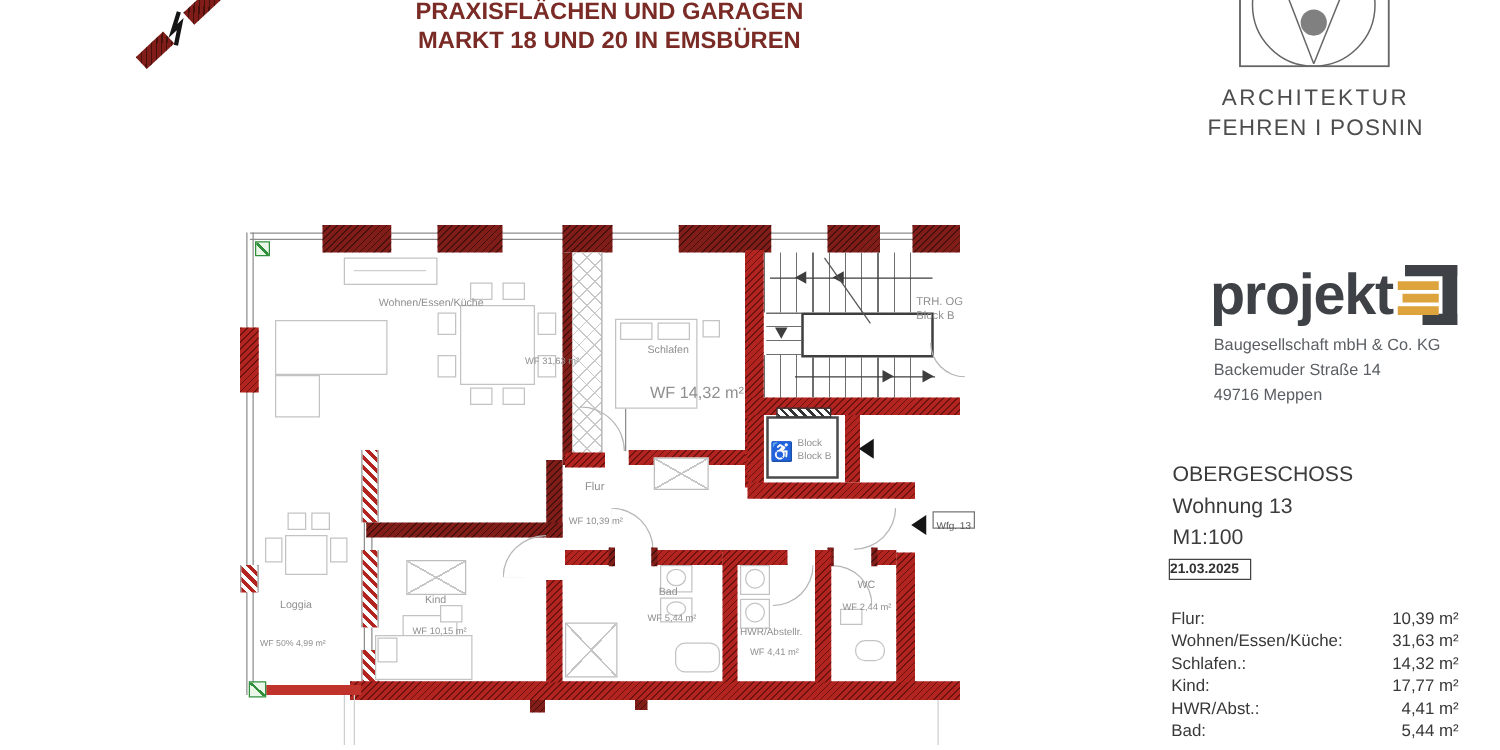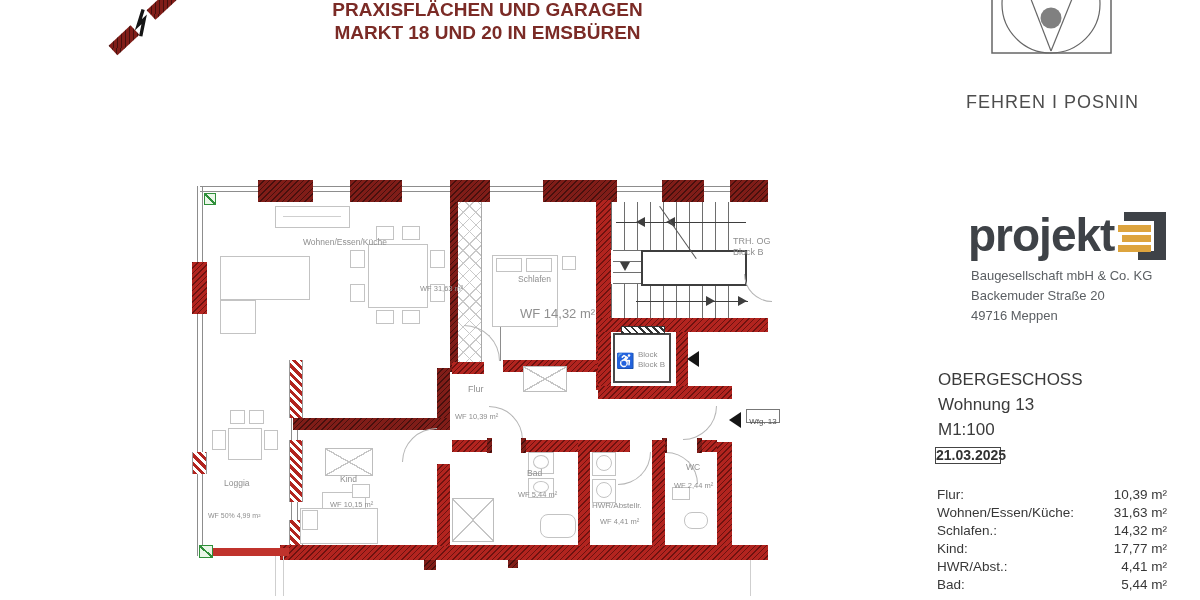--- a/index.html
+++ b/index.html
@@ -28,21 +28,21 @@
   .tri-d2{position:absolute;width:0;height:0;border-left:5px solid transparent;border-right:5px solid transparent;border-top:9px solid #3e3e3e}
   .st{position:absolute;background-image:repeating-linear-gradient(to right,#6e6e6e 0 1px,transparent 1px 13px)}
   .sth{position:absolute;background-image:repeating-linear-gradient(to bottom,#6e6e6e 0 1px,transparent 1px 11px)}
   .gs{position:absolute;border:1.5px solid #2f8f3a;box-sizing:border-box;background:linear-gradient(to top right,#eaf6e8 calc(50% - 1px),#2f8f3a calc(50% - 1px) calc(50% + 1px),#eaf6e8 calc(50% + 1px))}
   .hline{position:absolute;background:#3e3e3e}
   
   .title{position:absolute;left:320px;top:-2px;width:335px;text-align:center;color:#7b2b26;font-size:19px;font-weight:bold;line-height:23px}
   .arch{position:absolute;left:930px;width:245px;text-align:center;color:#4d4d4d}
   .side-sm{position:absolute;color:#5b5f63;font-size:13px}
   .info{position:absolute;left:938px;color:#3b3b3b;font-size:17px}
-  .datebox{position:absolute;left:935px;top:447px;width:64px;height:15px;border:1px solid #444;color:#333;font-size:14px;font-weight:bold;text-align:center;line-height:15px}
+  .datebox{position:absolute;left:935px;top:447px;width:64px;height:15px;border:1px solid #444;color:#333;font-size:11px;font-weight:bold;text-align:left;line-height:15px}
   .trow{position:absolute;left:937px;width:230px;display:flex;justify-content:space-between;color:#383838;font-size:13.5px}
 </style>
 </head>
 <body>
 
 <div id="app">
 
   <div class="title">
     <div>PRAXISFLÄCHEN UND GARAGEN</div>
     <div>MARKT 18 UND 20 IN EMSBÜREN</div>
@@ -214,33 +214,34 @@
   <div class="lb" style="left:224px;top:478px">Loggia</div>
   <div class="lb" style="left:208px;top:512px;font-size:7px">WF 50% 4,99 m²</div>
 
   <svg style="position:absolute;left:991px;top:-6px" width="121" height="60" viewBox="0 0 121 60">
     <rect x="1" y="1" width="119" height="58" fill="none" stroke="#666" stroke-width="1.5"></rect>
     <circle cx="60" cy="10" r="49" fill="none" stroke="#666" stroke-width="1.2"></circle>
     <line x1="38" y1="0" x2="60" y2="57" stroke="#666" stroke-width="1.2"></line>
     <line x1="83" y1="0" x2="60" y2="57" stroke="#666" stroke-width="1.2"></line>
     <circle cx="60" cy="24" r="10.5" fill="#808080"></circle>
   </svg>
+  <div class="arch" style="top:68px;font-size:18px;letter-spacing:2px">ARCHITEKTUR</div>
   <div class="arch" style="top:92px;font-size:18px;letter-spacing:1px">FEHREN I POSNIN</div>
 
   <div class="a" style="left:968px;top:208px;font-size:46px;font-weight:bold;color:#3e4247;letter-spacing:-1px">projekt</div>
   <svg style="position:absolute;left:1118px;top:212px" width="48" height="48" viewBox="0 0 48 48">
     <rect x="6" y="0" width="42" height="9" fill="#3e4247"></rect>
     <rect x="36" y="0" width="12" height="48" fill="#3e4247"></rect>
     <rect x="20" y="39" width="28" height="9" fill="#3e4247"></rect>
     <rect x="0" y="13" width="33" height="7" fill="#dda43e"></rect>
     <rect x="4" y="23" width="29" height="7" fill="#dda43e"></rect>
     <rect x="0" y="33" width="33" height="7" fill="#dda43e"></rect>
   </svg>
   <div class="side-sm" style="left:971px;top:268px">Baugesellschaft mbH &amp; Co. KG</div>
-  <div class="side-sm" style="left:971px;top:288px">Backemuder Straße 20</div>
+  <div class="side-sm" style="left:971px;top:288px">Backemuder Straße 14</div>
   <div class="side-sm" style="left:971px;top:308px">49716 Meppen</div>
 
   <div class="info" style="top:370px">OBERGESCHOSS</div>
   <div class="info" style="top:395px">Wohnung 13</div>
   <div class="info" style="top:420px">M1:100</div>
   <div class="datebox">21.03.2025</div>
 
   <div class="trow" style="top:487px">
     <span>Flur:</span>
     <span>10,39 m²</span>

